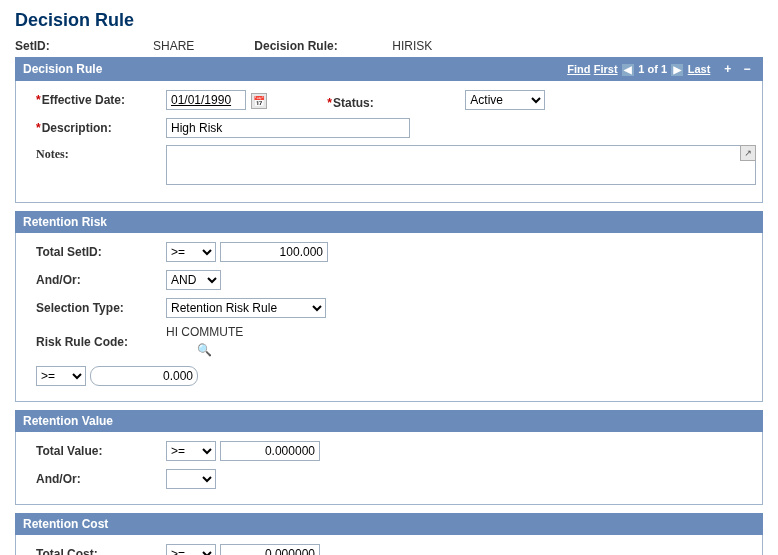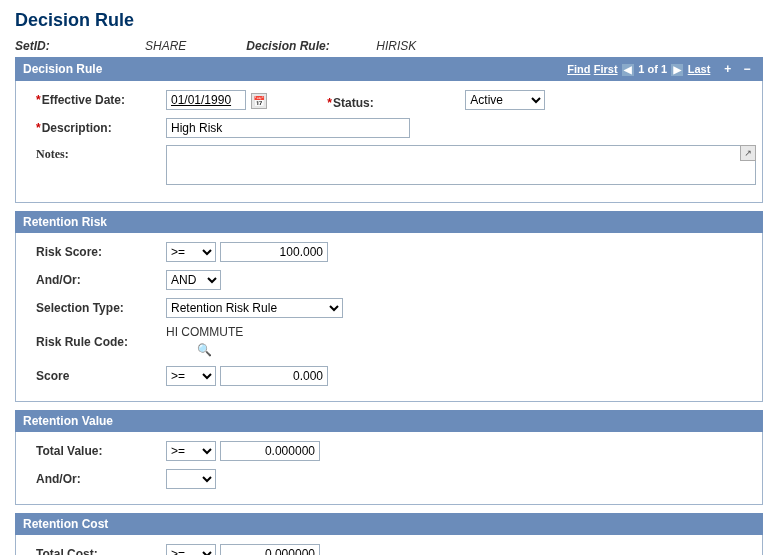--- a/index.html
+++ b/index.html
@@ -76,21 +76,21 @@
     select.status-select {
       width: 80px;
     }
     select.operator-select {
       width: 50px;
     }
     select.andor-select {
       width: 55px;
     }
     select.selection-type-select {
-      width: 177px;
+      width: 160px;
     }
     .calendar-icon {
       display: inline-block;
       width: 16px;
       height: 16px;
       background: #e8e8e8;
       border: 1px solid #aaa;
       margin-left: 2px;
       cursor: pointer;
       font-size: 10px;
@@ -152,21 +152,21 @@
     }
     .header-top {
       display: flex;
       align-items: center;
       gap: 60px;
       margin-bottom: 4px;
     }
     .header-top .setid-group {
       display: flex;
       align-items: center;
-      font-style: italic;
+      gap: 8px;
     }
     .section-header-container {
       background: #6b8cba;
       color: #fff;
       font-weight: bold;
       font-size: 12px;
       padding: 4px 8px;
       display: flex;
       justify-content: space-between;
       align-items: center;
@@ -254,21 +254,21 @@
         <span class="notes-expand-btn">↗</span>
       </div>
     </div>
   </div>
 
   <div class="section-header-container">
     <span>Retention Risk</span>
   </div>
   <div class="decision-rule-section">
     <div class="field-row">
-      <span class="field-label">Risk Score:</span>
+      <span class="field-label">Total SetID:</span>
       <select class="operator-select">
         <option>&gt;=</option><option>&lt;=</option><option>=</option><option>&gt;</option><option>&lt;</option>
       </select>
       <input type="text" class="score-field" style="margin-left: 4px;" value="100.000">
     </div>
     <div class="field-row">
       <span class="field-label">And/Or:</span>
       <select class="andor-select">
         <option>AND</option><option>OR</option>
       </select>
@@ -282,25 +282,24 @@
       </select>
     </div>
     <div class="field-row">
       <span class="field-label">Risk Rule Code:</span>
       <span class="risk-rule-code-row">
         <span>HI COMMUTE</span>
         <span class="magnify-icon">🔍</span>
       </span>
     </div>
     <div class="field-row">
-      <span class="field-label">Score</span>
       <select class="operator-select">
         <option>&gt;=</option><option>&lt;=</option><option>=</option><option>&gt;</option><option>&lt;</option>
       </select>
-      <input type="text" class="score-field" style="margin-left: 4px;" value="0.000">
+      <input type="text" class="score-field" style="margin-left: 4px; border-radius: 9px;" value="0.000">
     </div>
   </div>
 
   <div class="section-header-container">
     <span>Retention Value</span>
   </div>
   <div class="decision-rule-section">
     <div class="field-row">
       <span class="field-label">Total Value:</span>
       <select class="operator-select">

